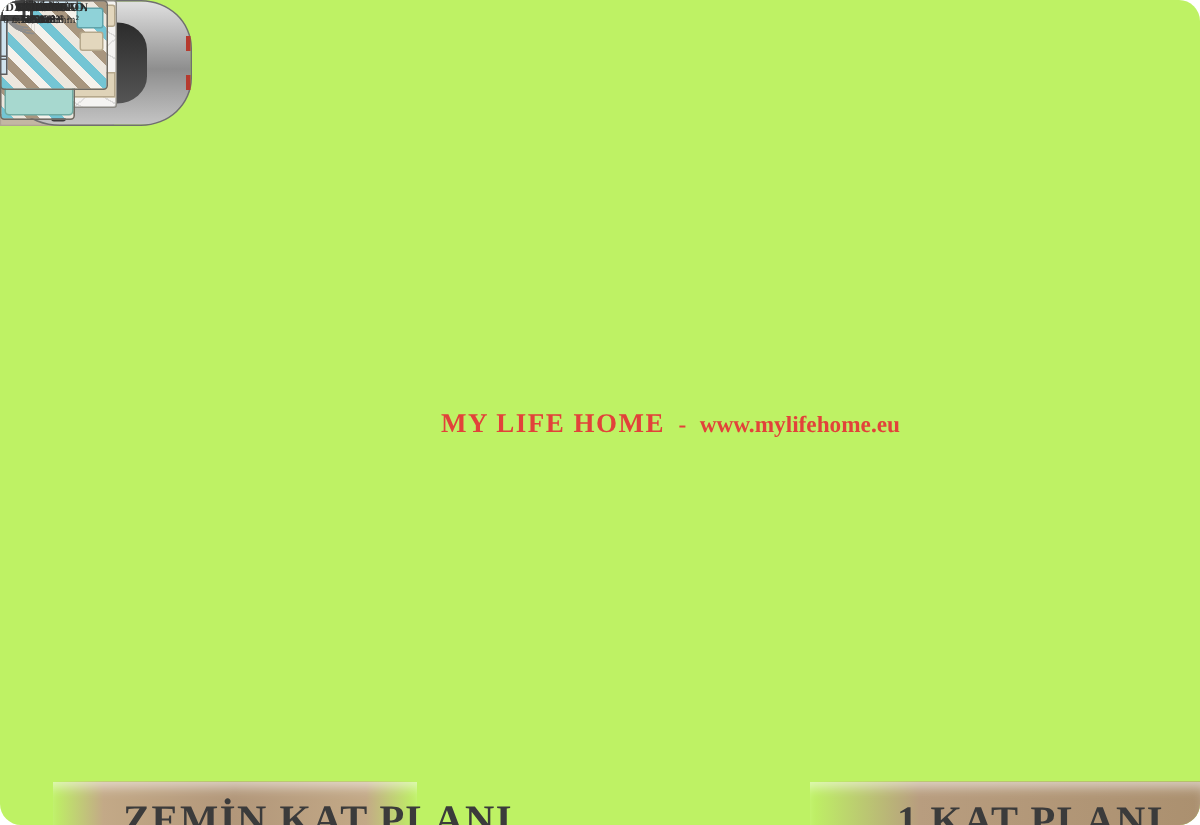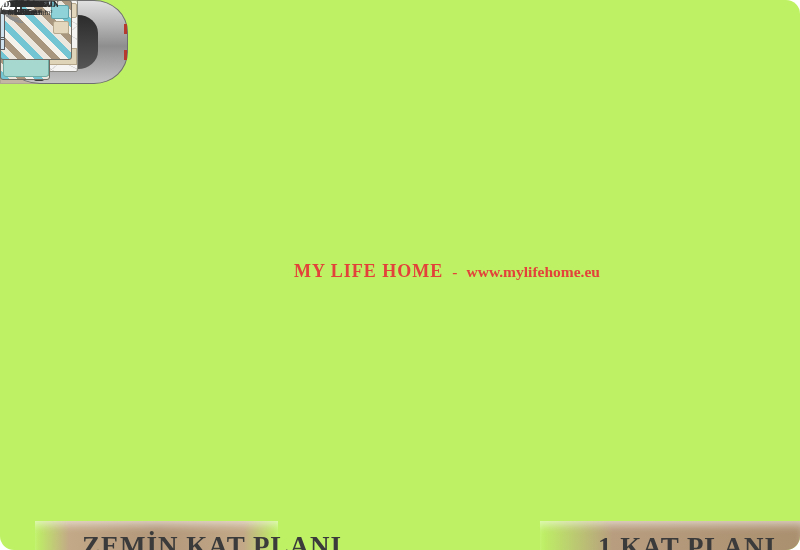--- a/index.html
+++ b/index.html
@@ -264,21 +264,21 @@
     </div>
     <div class="rlabel" style="left:658;top:352;width:72px;">
       <div class="rarea">3.1 m²</div>
     </div>
     <div class="rlabel" style="left:740;top:302;width:50px;">
       <div class="rname">ODA</div>
       <div class="rarea">11.2 m²</div>
     </div>
   </div>
 
-  <div class="wm" style="left:294px;top:261px;color:#e2423a;">
+  <div class="wm" style="left:294px;top:272px;color:#e2423a;">
     <span class="wm-brand">MY LIFE HOME</span>
     <span class="wm-url">-</span>
     <span class="wm-url">www.mylifehome.eu</span>
   </div>
 
   <div class="caption-band" style="left:35px;top:521px;width:243px;background:linear-gradient(90deg,rgba(178,151,122,0),#c3a987 14%,#b2977a 50%,#c3a987 86%,rgba(178,151,122,0));box-shadow:inset 0 8px 8px -4px rgba(255,255,255,.55);"></div>
   <div class="caption-text" style="left:82px;top:531px;color:#3b3b3b;">ZEMİN KAT PLANI</div>
 
   <div class="caption-band" style="left:540px;top:521px;width:260px;background:linear-gradient(90deg,rgba(178,151,122,0),#b89d7f 28%,#ab906f 100%);box-shadow:inset 0 8px 8px -4px rgba(255,255,255,.55);"></div>
   <div class="caption-text" style="left:598px;top:532px;color:#3b3b3b;">1.KAT PLANI</div>

